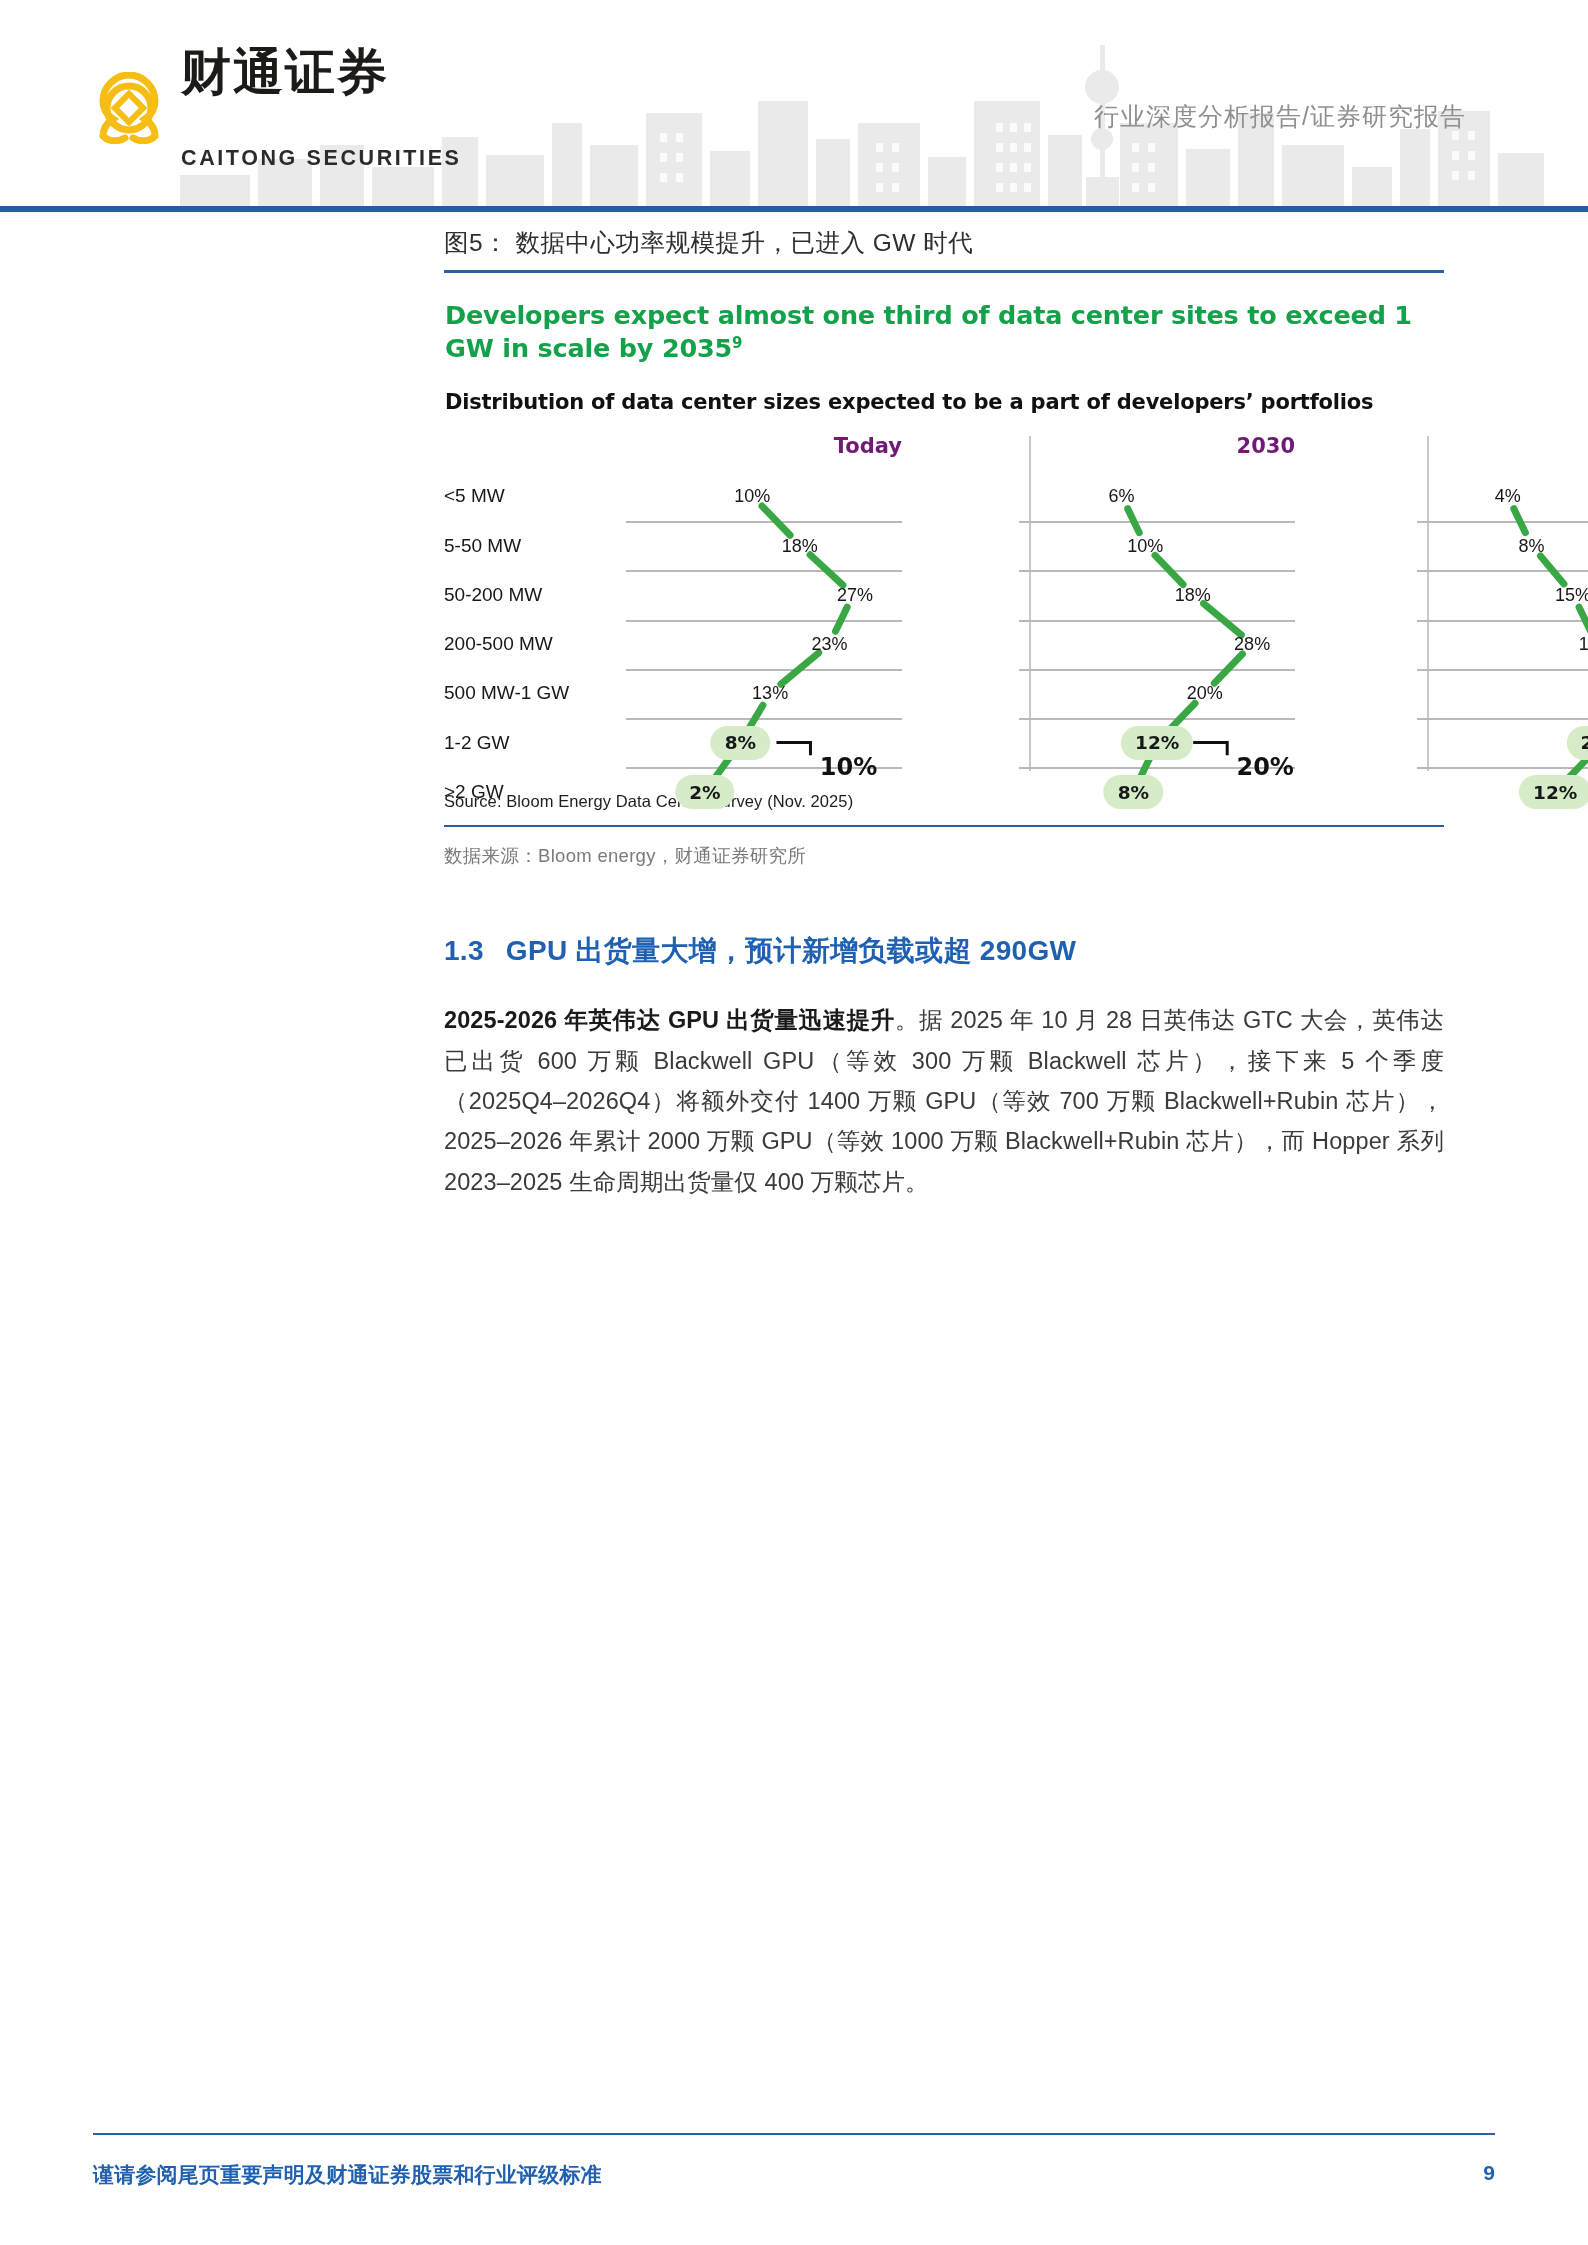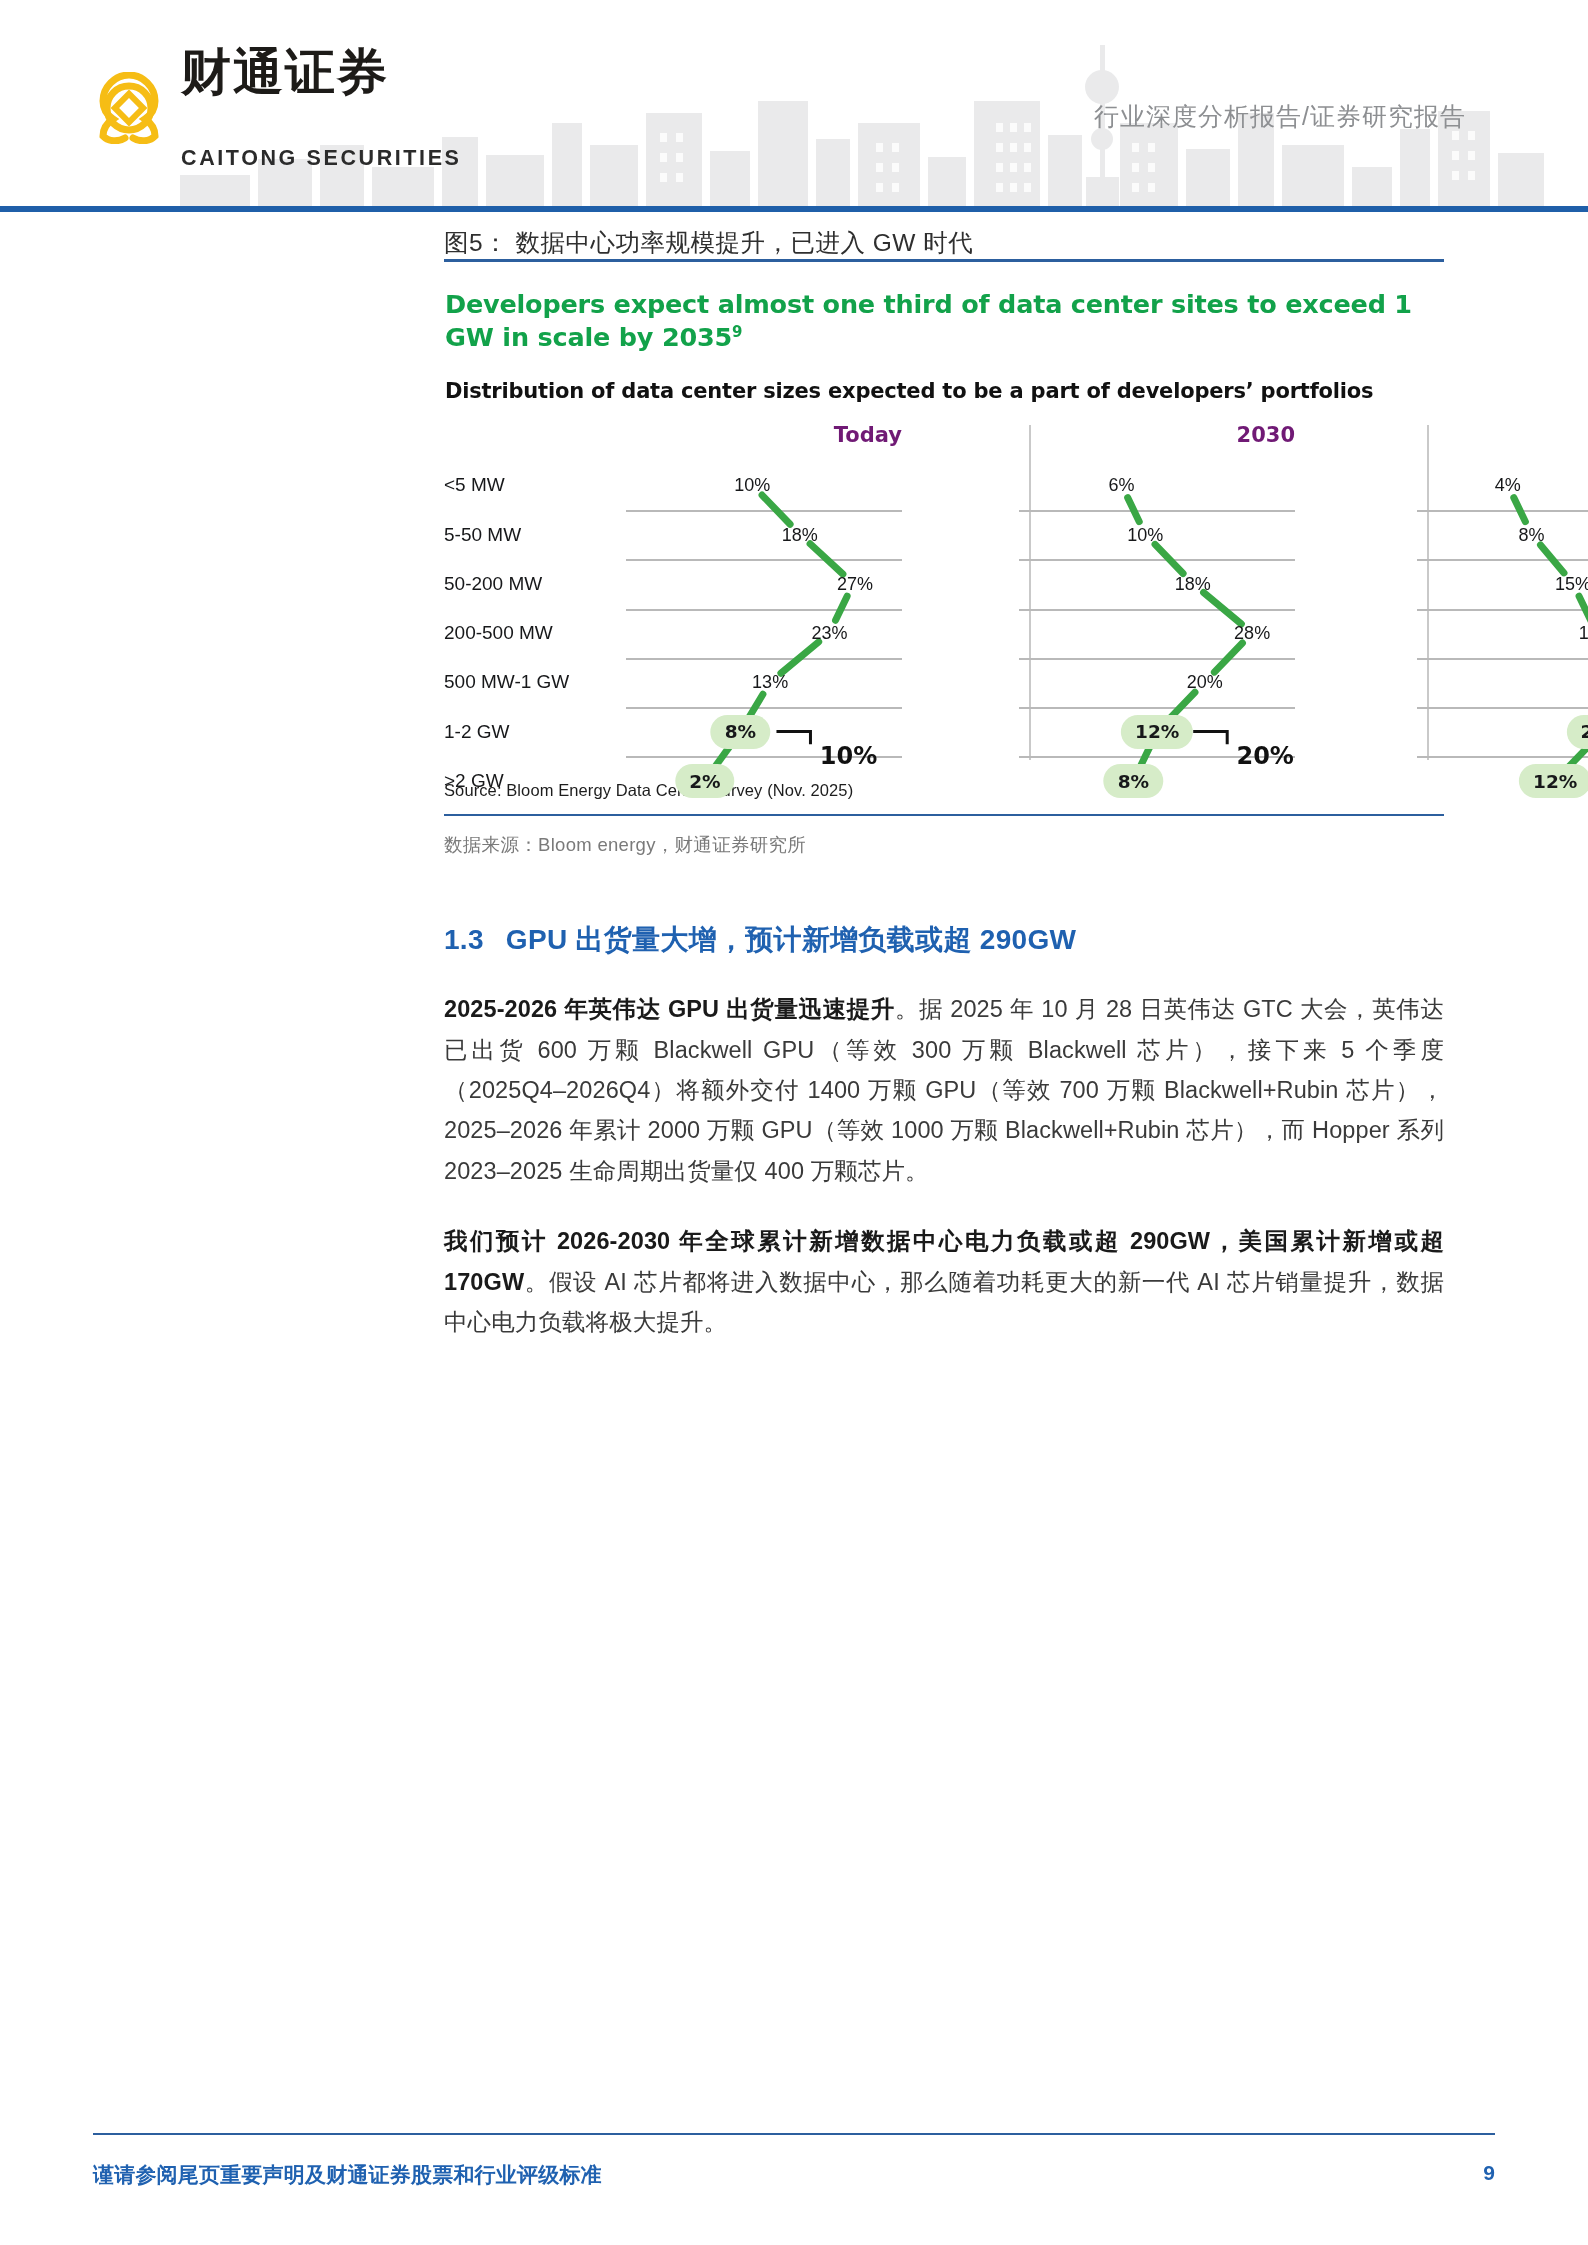--- a/index.html
+++ b/index.html
@@ -58,21 +58,21 @@
     width:100%;
   }
   .col{
     margin-left:444px;
     width:1000px;
   }
 
   
   .fig-caption{
     font-size:24.5px;color:#2f2f2f;letter-spacing:.5px;
-    white-space:nowrap;
+    padding-bottom:11px;white-space:nowrap;
   }
   .fig-rule-top{height:3px;background:#2c5f9e;width:1000px;}
   .fig-rule-bottom{height:2px;background:#2c5f9e;width:1000px;margin-top:0;}
 
   .fig-body{
     padding:26px 0 14px 0;
     background:#fff;
   }
   .chart-title{
     color:#12a24a;
@@ -419,23 +419,20 @@
     </div>
 
     <div class="h2">
       <span class="num">1.3</span><span>GPU 出货量大增，预计新增负载或超 290GW</span>
     </div>
 
     <p class="body">
       <b>2025-2026 年英伟达 GPU 出货量迅速提升</b><span>。据 2025 年 10 月 28 日英伟达 GTC 大会，英伟达已出货 600 万颗 Blackwell GPU（等效 300 万颗 Blackwell 芯片），接下来 5 个季度（2025Q4–2026Q4）将额外交付 1400 万颗 GPU（等效 700 万颗 Blackwell+Rubin 芯片），2025–2026 年累计 2000 万颗 GPU（等效 1000 万颗 Blackwell+Rubin 芯片），而 Hopper 系列 2023–2025 生命周期出货量仅 400 万颗芯片。</span>
     </p>
 
-    <p class="body">
-      <b>我们预计 2026-2030 年全球累计新增数据中心电力负载或超 290GW，美国累计新增或超 170GW</b><span>。假设 AI 芯片都将进入数据中心，那么随着功耗更大的新一代 AI 芯片销量提升，数据中心电力负载将极大提升。</span>
-    </p>
 
   </div>
 </div>
 
 <div class="page-footer">
   <div class="footer-rule"></div>
   <div class="footer-note">谨请参阅尾页重要声明及财通证券股票和行业评级标准</div>
   <div class="footer-page">9</div>
 </div>
 

